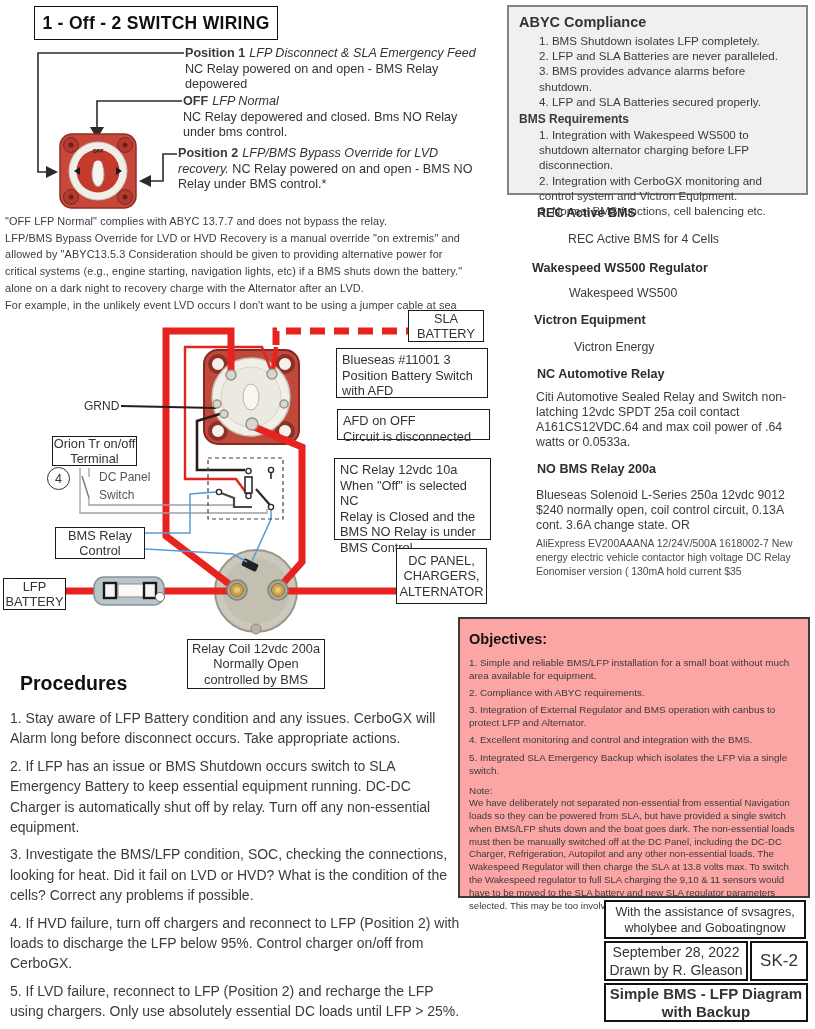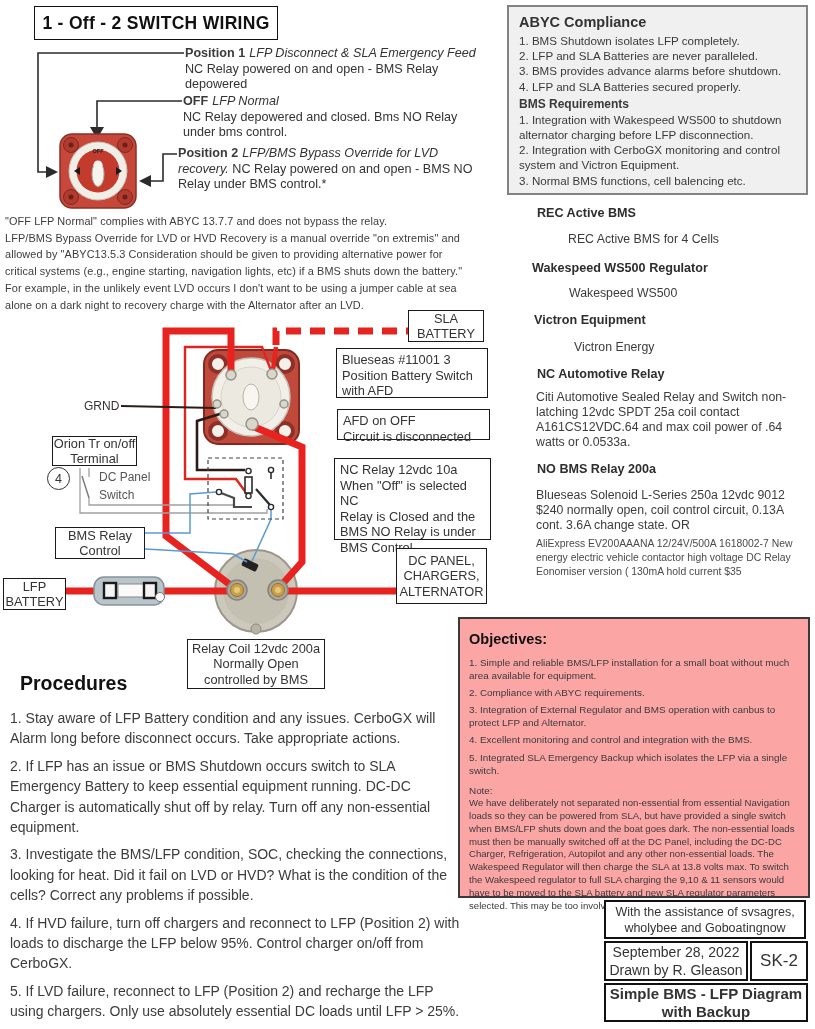--- a/index.html
+++ b/index.html
@@ -13,21 +13,21 @@
   .title-box{position:absolute;z-index:2;border:1.7px solid #111;background:#fff;
        display:flex;align-items:center;justify-content:center;font-weight:bold;
        font-size:17.5px;color:#111;letter-spacing:.3px;}
   .posblock{position:absolute;z-index:2;font-size:12.6px;line-height:15.6px;color:#333;}
   .posblock .b{font-weight:bold;color:#3a3a3a;}
   .posblock .i{font-style:italic;margin-left:4px;}
   .intro{position:absolute;z-index:2;font-size:10.9px;line-height:16.7px;color:#3c3c3c;letter-spacing:.1px;}
   .abyc{position:absolute;z-index:2;background:#f0f0f1;border:2px solid #838383;
         padding:7px 10px;color:#3a3a3a;box-sizing:border-box;}
   .abyc .t{font-weight:bold;font-size:14.5px;margin-bottom:3px;color:#333;}
-  .abyc .it{font-size:11.6px;line-height:15.2px;}
+  .abyc .it{font-size:11.6px;line-height:15.2px;margin-left:20px;}
   .abyc .sub{font-weight:bold;font-size:12px;margin-top:3px;margin-bottom:1px;}
   .eq-h{position:absolute;z-index:2;font-weight:bold;font-size:12.6px;color:#2e2e2e;}
   .eq-b{position:absolute;z-index:2;font-size:12.3px;color:#3c3c3c;}
   .eq-p{position:absolute;z-index:2;font-size:12.3px;line-height:15px;color:#3c3c3c;}
   .eq-s{position:absolute;z-index:2;font-size:10.4px;line-height:13.8px;color:#4a4a4a;}
   .obj{position:absolute;z-index:2;background:#fca5a5;border:2px solid #3a3a3a;box-sizing:border-box;
        padding:12px 9px;color:#3a3a3a;}
   .obj .t{font-weight:bold;font-size:14.5px;color:#111;margin-bottom:9px;}
   .obj p{margin:0 0 4px 0;font-size:9.9px;line-height:13.1px;}
   .obj .nl{margin-top:7px;margin-bottom:0;}
@@ -180,22 +180,22 @@
   <div class="posblock" style="left:178px;top:146px;width:300px">
     <div><span class="b">Position 2</span><span class="i">LFP/BMS Bypass Override for LVD recovery.</span>
     <span>NC Relay powered on and open - BMS  NO Relay under BMS control.*</span></div>
   </div>
 
   <div class="intro" style="left:5px;top:213px;width:508px">
     <div>"OFF LFP Normal"  complies with ABYC 13.7.7 and does not bypass the relay.</div>
     <div>LFP/BMS Bypass Override for LVD or HVD Recovery is a manual override "on extremis" and</div>
     <div>allowed by "ABYC13.5.3 Consideration should be given to providing alternative power for</div>
     <div>critical systems (e.g., engine starting, navigation lights, etc) if a BMS shuts down the battery."</div>
+    <div>alone on a dark night to recovery charge with the Alternator after an LVD.</div>
     <div>For example, in the unlikely event LVD occurs I don't want to be using a jumper cable at sea</div>
-    <div>alone on a dark night to recovery charge with the Alternator after an LVD.</div>
   </div>
 
   <div class="abyc" style="left:507px;top:5px;width:301px;height:190px">
     <div class="t">ABYC Compliance</div>
     <div class="it">1. BMS Shutdown isolates LFP completely.</div>
     <div class="it">2. LFP and SLA Batteries are never paralleled.</div>
     <div class="it">3. BMS provides advance alarms before shutdown.</div>
     <div class="it">4. LFP and SLA Batteries secured properly.</div>
     <div class="sub">BMS Requirements</div>
     <div class="it">1. Integration with Wakespeed WS500 to shutdown alternator charging before LFP disconnection.</div>

